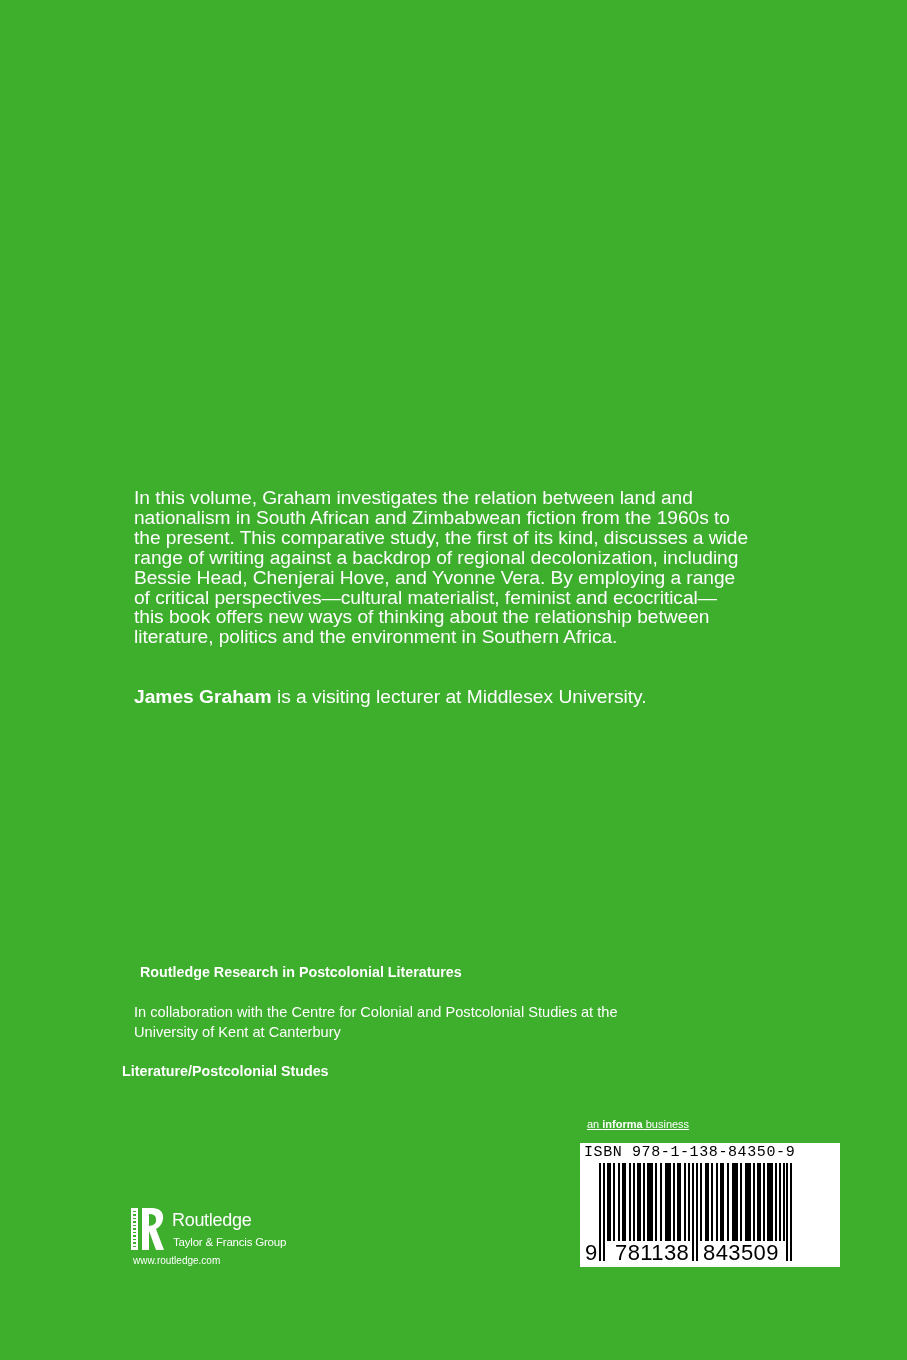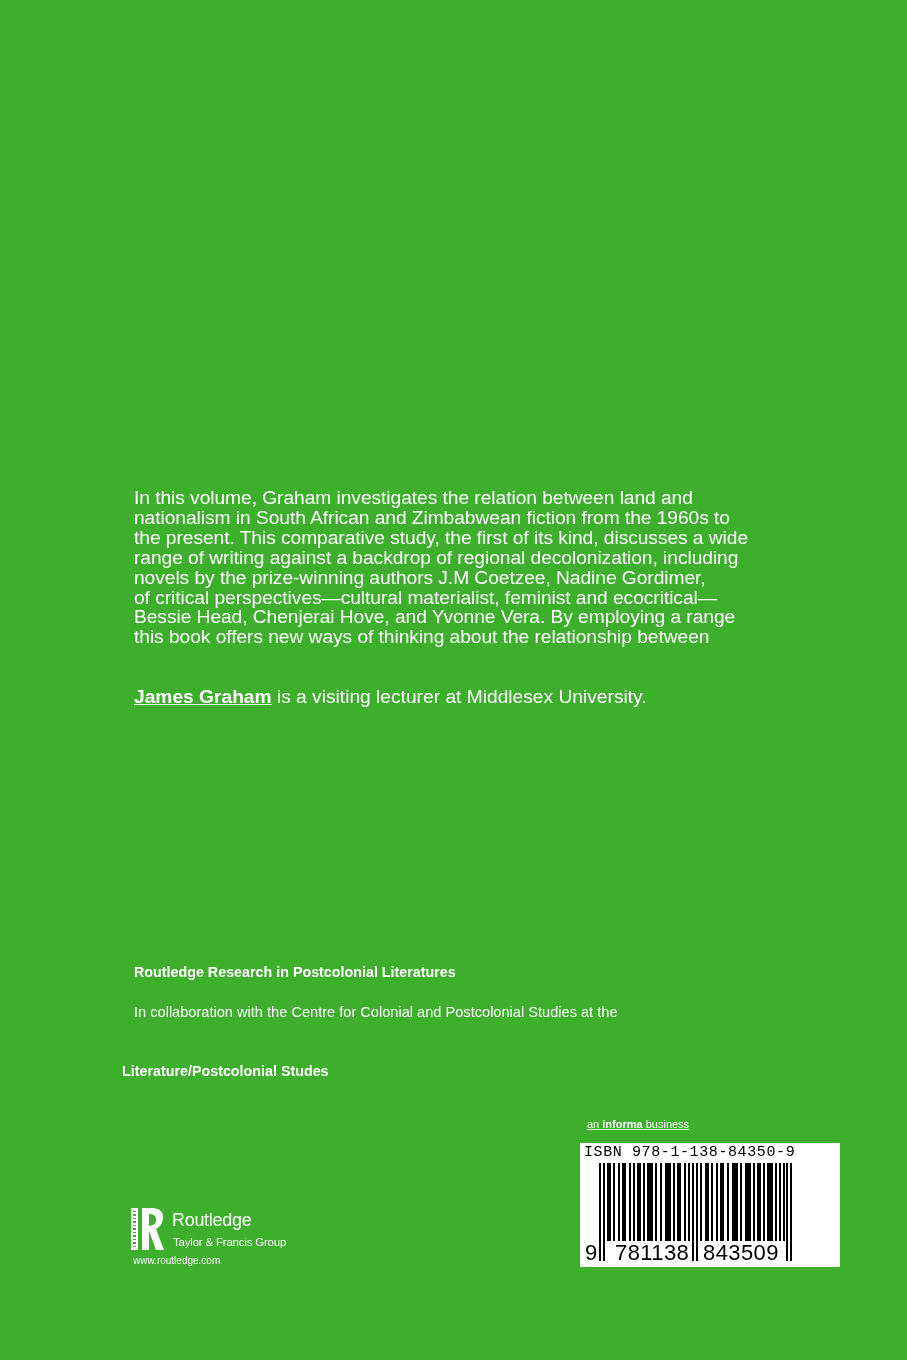--- a/index.html
+++ b/index.html
@@ -26,24 +26,24 @@
       word-spacing: 0px;
     }
     .blurb p { margin: 0; }
     .author-line {
       position: absolute;
       left: 134px;
       top: 687px;
       font-size: 19.2px;
       line-height: 20px;
     }
-    .author-line b { font-weight: bold; text-decoration: underline; }
+    .author-line b { font-weight: bold; }
     .series {
       position: absolute;
-      left: 134px;
+      left: 140px;
       top: 963px;
       font-size: 14.3px;
       font-weight: bold;
       line-height: 18px;
     }
     .collab {
       position: absolute;
       left: 134px;
       top: 1002px;
       font-size: 14.6px;
@@ -144,34 +144,35 @@
     }
   </style>
 </head>
 <body>
 
 <div class="blurb">
   <p>In this volume, Graham investigates the relation between land and</p>
   <p>nationalism in South African and Zimbabwean fiction from the 1960s to</p>
   <p>the present. This comparative study, the first of its kind, discusses a wide</p>
   <p>range of writing against a backdrop of regional decolonization, including</p>
-  <p>novels by the prize-winning authors J.M Coetzee, Nadine Gordimer,</p>
+  <p>Bessie Head, Chenjerai Hove, and Yvonne Vera. By employing a range</p>
   <p>of critical perspectives—cultural materialist, feminist and ecocritical—</p>
-  <p>Bessie Head, Chenjerai Hove, and Yvonne Vera. By employing a range</p>
   <p>this book offers new ways of thinking about the relationship between</p>
+  <p>literature, politics and the environment in Southern Africa.</p>
 </div>
 
 <div class="author-line">
   <b>James Graham</b><span> is a visiting lecturer at Middlesex University.</span>
 </div>
 
 <div class="series">Routledge Research in Postcolonial Literatures</div>
 
 <div class="collab">
   <div>In collaboration with the Centre for Colonial and Postcolonial Studies at the</div>
+  <div>University of Kent at Canterbury</div>
 </div>
 
 <div class="subject">Literature/Postcolonial Studes</div>
 
 <div class="informa">
   <span>an </span><b>informa</b><span> business</span>
 </div>
 
 <div class="barcode-box">
   <div class="isbn-text">ISBN 978-1-138-84350-9</div>

